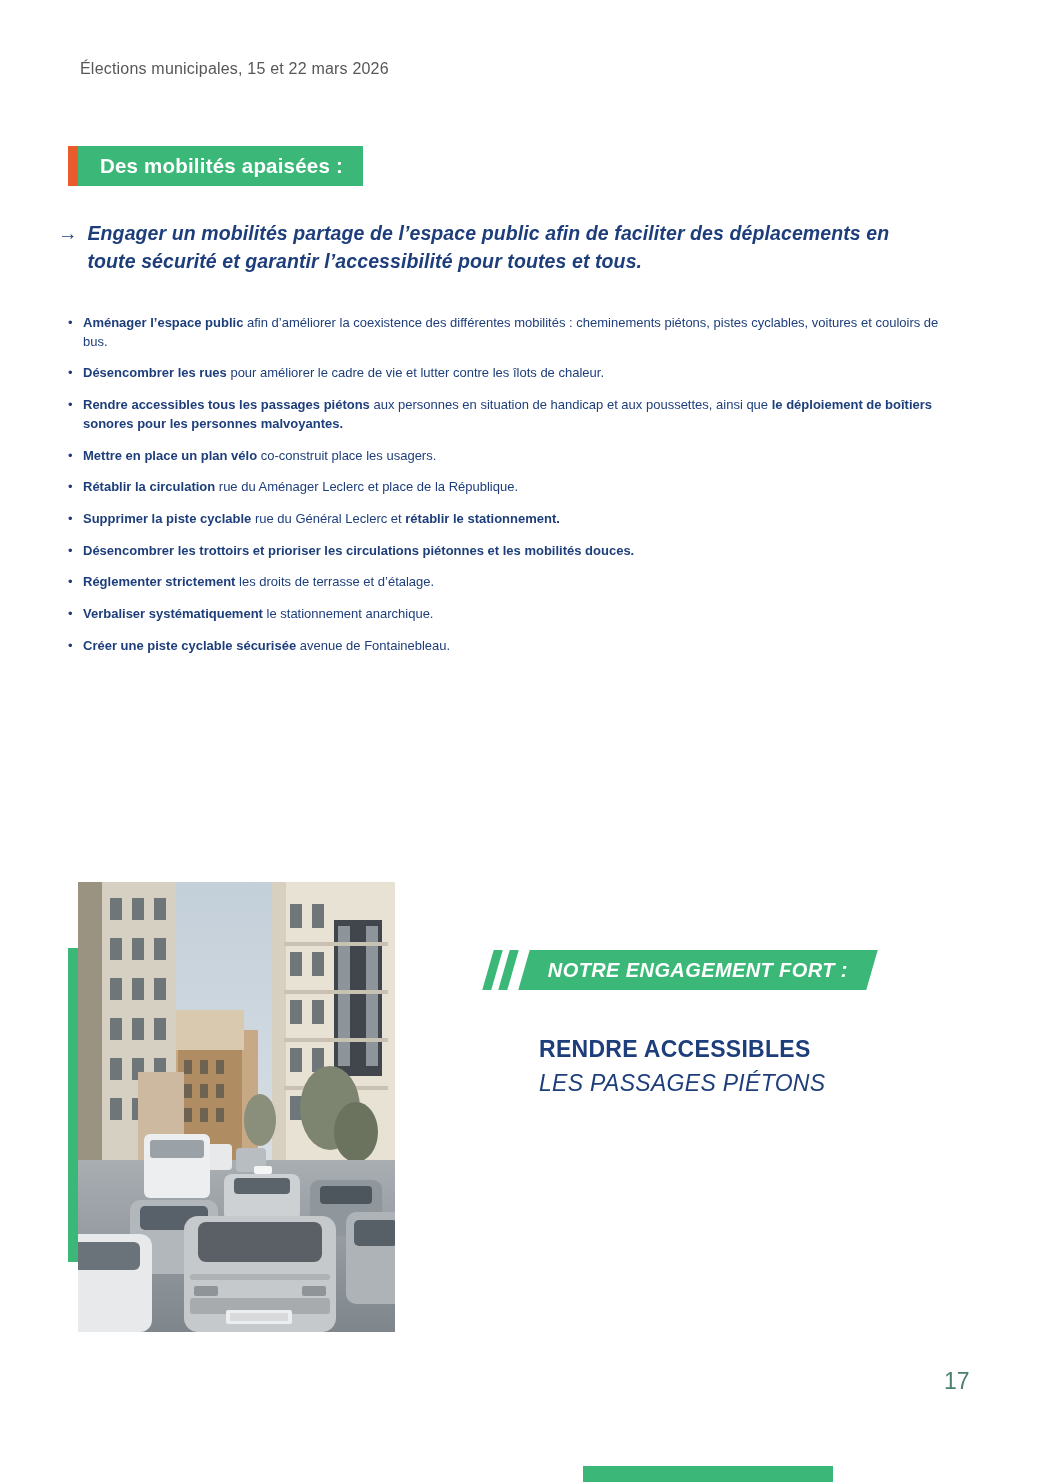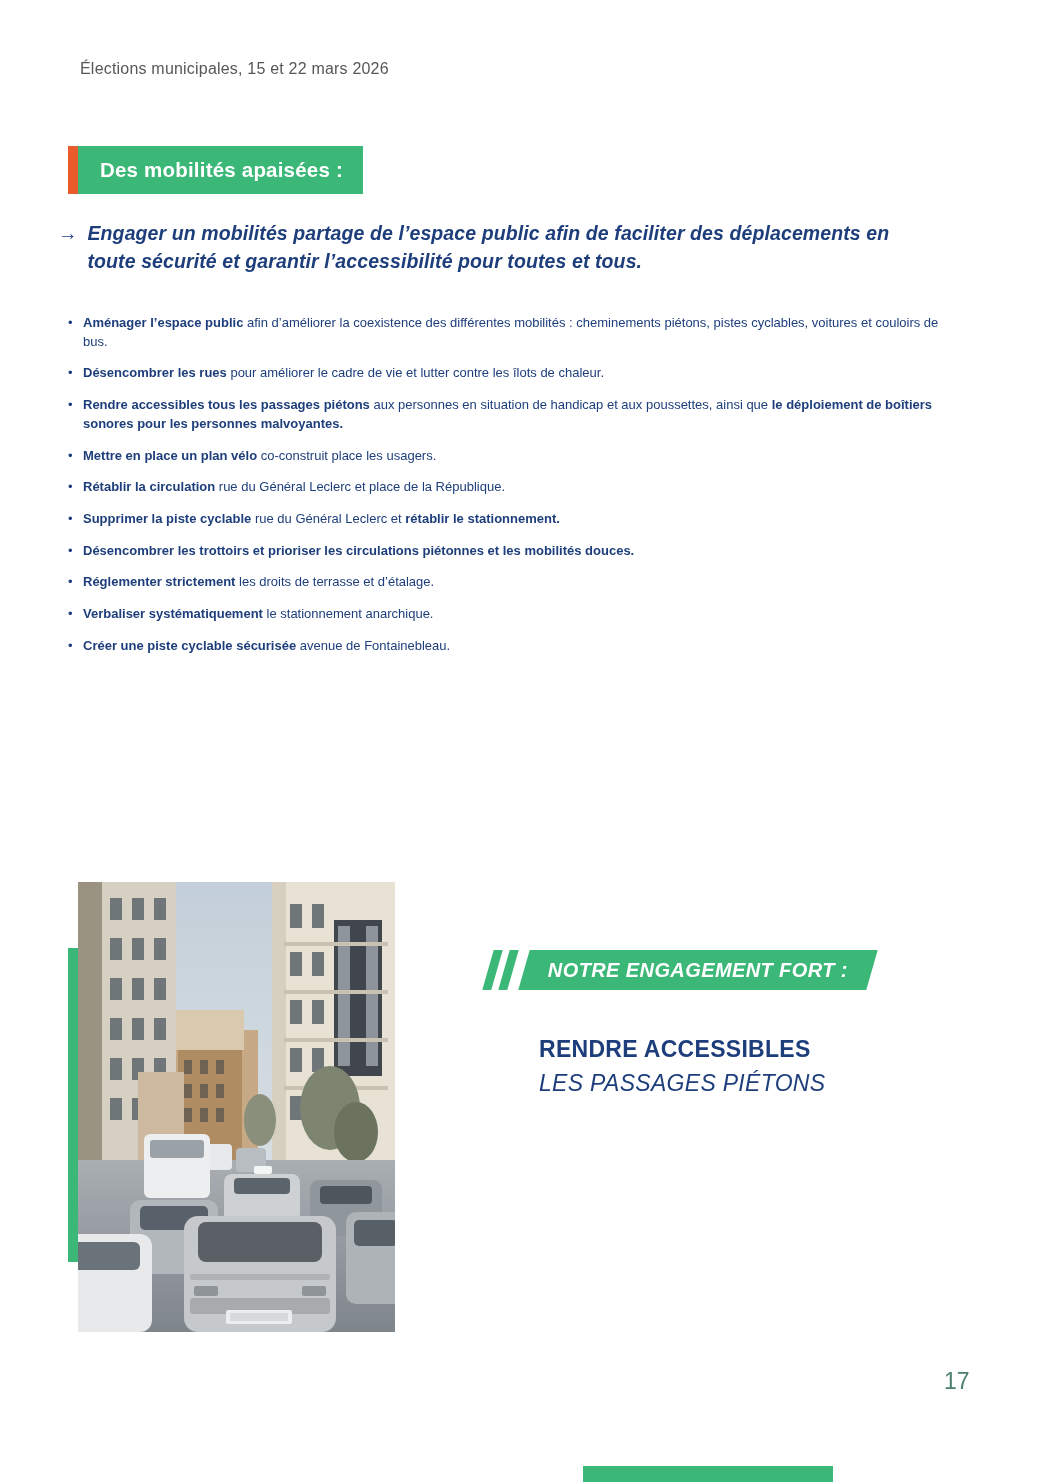--- a/index.html
+++ b/index.html
@@ -10,21 +10,21 @@
     --green:#3BB878; --orange:#EA5B2B; --navy:#1D3E7B;
     --header-gray:#575756; --pagenum:#4B7F72;
   }
   .page { position:absolute; inset:0; }
 
   .header {
     position:absolute; left:80px; top:60px;
     font-size:16px; color:var(--header-gray); letter-spacing:.2px;
   }
 
-  .title-banner { position:absolute; left:68px; top:146px; display:flex; height:48px;justify-content:space-between; }
+  .title-banner { position:absolute; left:68px; top:146px; display:flex; height:40px;justify-content:space-between; }
   .title-accent { width:10px; background:var(--orange); }
   .title-box {
     background:var(--green); color:#fff; font-weight:bold; font-size:20.5px;
     display:flex; align-items:center; padding:0 20px 0 22px; letter-spacing:.2px;
   }
 
   .intro {
     position:absolute; left:58px; top:220px; width:872px;
     display:flex; gap:10px;
     color:var(--navy); font-size:19.5px; line-height:1.42;
@@ -95,21 +95,21 @@
   <div class="intro">
     <span class="arrow">→</span>
     <span class="intro-text">Engager un mobilités partage de l’espace public afin de faciliter des déplacements en toute sécurité et garantir l’accessibilité pour toutes et tous.</span>
   </div>
 
   <ul class="bullets">
       <li><span class="b">Aménager l’espace public</span><span> afin d’améliorer la coexistence des différentes mobilités : cheminements piétons, pistes cyclables, voitures et couloirs de bus.</span></li>
       <li><span class="b">Désencombrer les rues</span><span> pour améliorer le cadre de vie et lutter contre les îlots de chaleur.</span></li>
       <li><span class="b">Rendre accessibles tous les passages piétons</span><span> aux personnes en situation de handicap et aux poussettes, ainsi que </span><span class="b">le déploiement de boîtiers sonores pour les personnes malvoyantes.</span></li>
       <li><span class="b">Mettre en place un plan vélo</span><span> co-construit place les usagers.</span></li>
-      <li><span class="b">Rétablir la circulation</span><span> rue du Général Leclerc et place de la République.</span></li>
+      <li><span class="b">Rétablir la circulation</span><span> rue du Aménager Leclerc et place de la République.</span></li>
       <li><span class="b">Supprimer la piste cyclable</span><span> rue du Général Leclerc et </span><span class="b">rétablir le stationnement.</span></li>
       <li><span class="b">Désencombrer les trottoirs et prioriser les circulations piétonnes et les mobilités douces.</span></li>
       <li><span class="b">Réglementer strictement</span><span> les droits de terrasse et d’étalage.</span></li>
       <li><span class="b">Verbaliser systématiquement</span><span> le stationnement anarchique.</span></li>
       <li><span class="b">Créer une piste cyclable sécurisée</span><span> avenue de Fontainebleau.</span></li>
     </ul>
 
   <div class="photo-bar"></div>
 
   <div class="photo" aria-label="street-traffic-photo">

